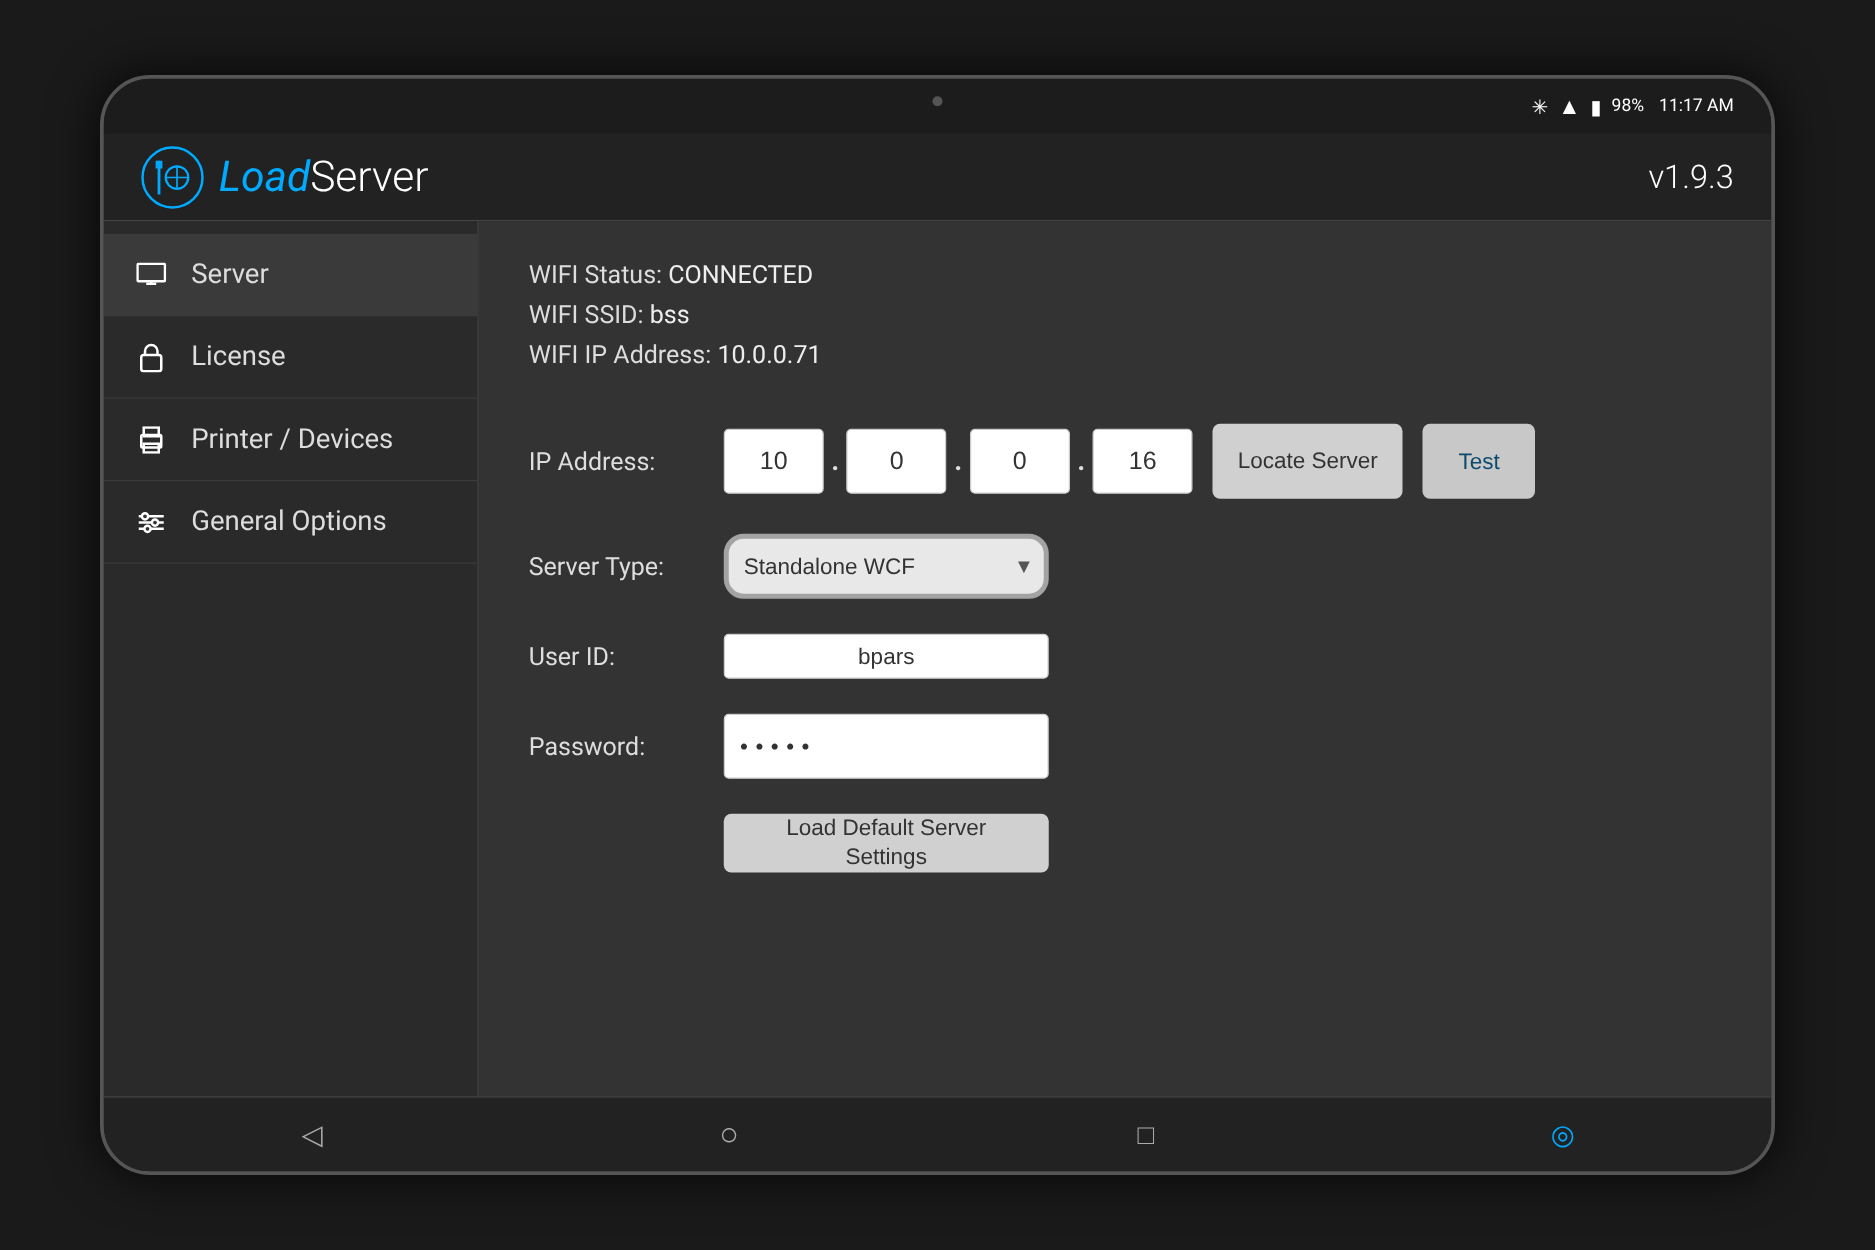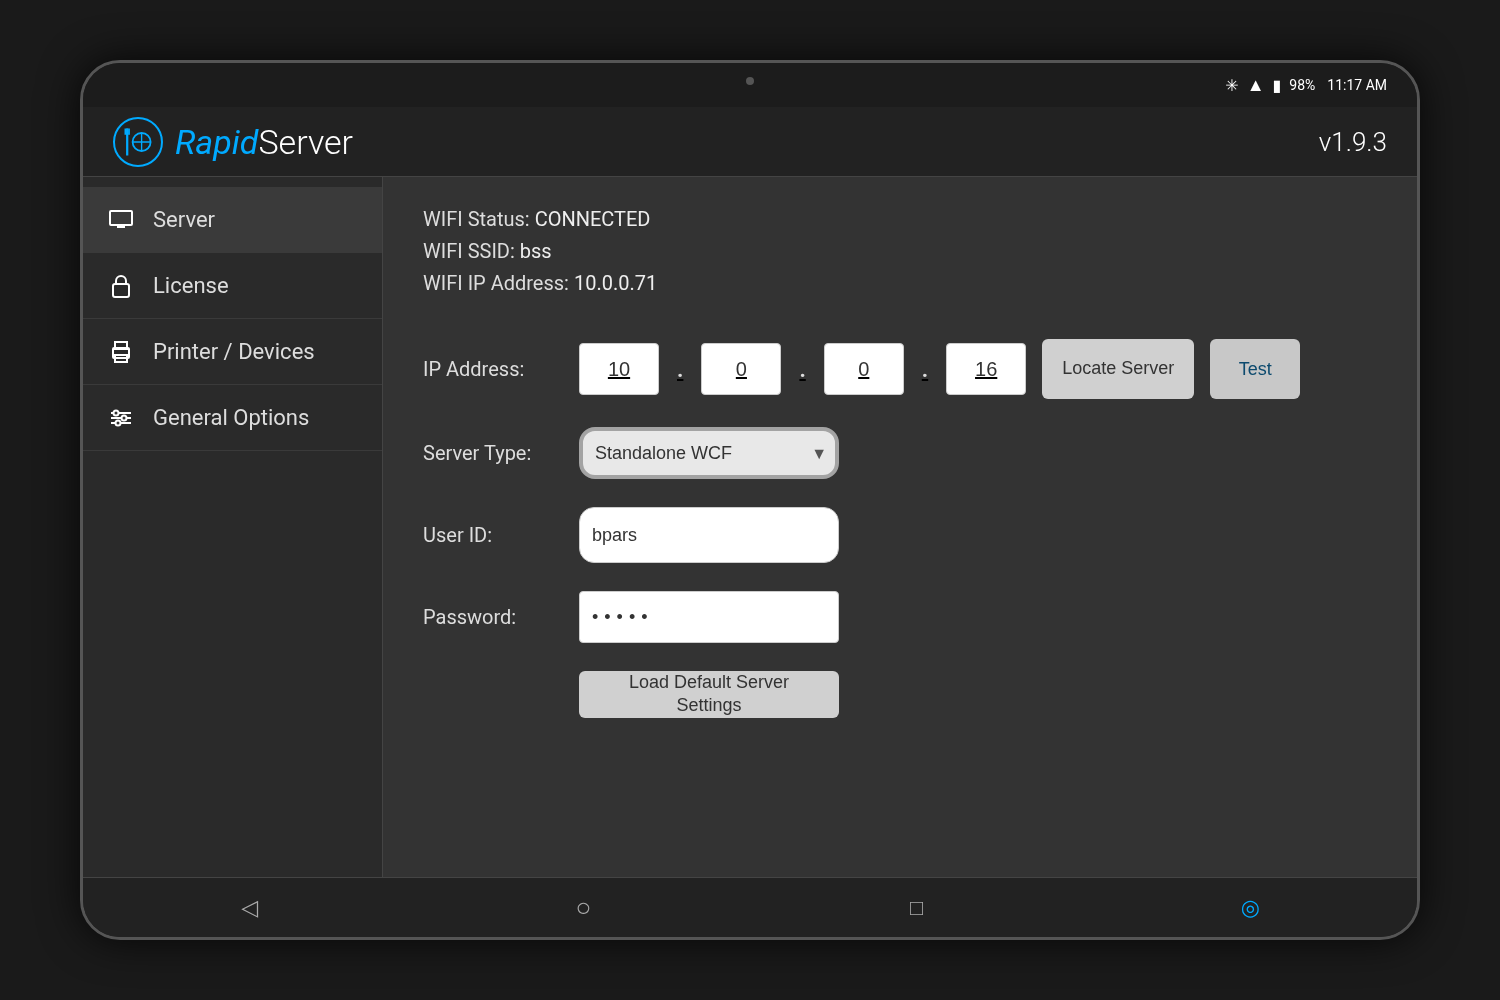--- a/index.html
+++ b/index.html
@@ -172,22 +172,21 @@
     .form-label {
       color: #ddd;
       font-size: 20px;
       min-width: 140px;
     }
 
     
     .ip-inputs {
       display: flex;
       align-items: center;
-      gap: 16px;
-      text-decoration: underline;
+      gap: 4px;
     }
 
     .ip-octet {
       width: 80px;
       height: 52px;
       background: white;
       border: 1px solid #ccc;
       border-radius: 4px;
       font-size: 20px;
       text-align: center;
@@ -253,28 +252,29 @@
       right: 12px;
       top: 50%;
       transform: translateY(-50%);
       pointer-events: none;
       color: #555;
       font-size: 16px;
     }
 
     .text-input {
       width: 260px;
-      height: 56px;
+      height: 36px;
       background: white;
       border: 1px solid #ccc;
-      border-radius: 15px;
+      border-radius: 4px;
       font-size: 18px;
       color: #333;
       padding: 0 12px;
       outline: none;
+      text-align: center;
     }
 
     .password-input {
       width: 260px;
       height: 52px;
       background: white;
       border: 1px solid #ccc;
       border-radius: 4px;
       font-size: 18px;
       color: #333;
@@ -361,21 +361,21 @@
           <line x1="8" y1="5" x2="8" y2="12" stroke="#00aaff" stroke-width="2"></line>
           <line x1="6" y1="5" x2="6" y2="12" stroke="#00aaff" stroke-width="2"></line>
           <line x1="10" y1="5" x2="10" y2="12" stroke="#00aaff" stroke-width="2"></line>
 
           <circle cx="24" cy="20" r="10" stroke="#00aaff" stroke-width="2" fill="none"></circle>
           <line x1="14" y1="20" x2="34" y2="20" stroke="#00aaff" stroke-width="1.5"></line>
           <line x1="24" y1="10" x2="24" y2="30" stroke="#00aaff" stroke-width="1.5"></line>
         </svg>
       </div>
       <div class="logo-text">
-        <span class="rapid">Rapid</span><span>Server</span>
+        <span class="rapid">Load</span><span>Server</span>
       </div>
     </div>
     <div class="app-version">v1.9.3</div>
   </div>
 
   <div class="main-content">
 
     <div class="sidebar">
 
       <div class="sidebar-item active">

